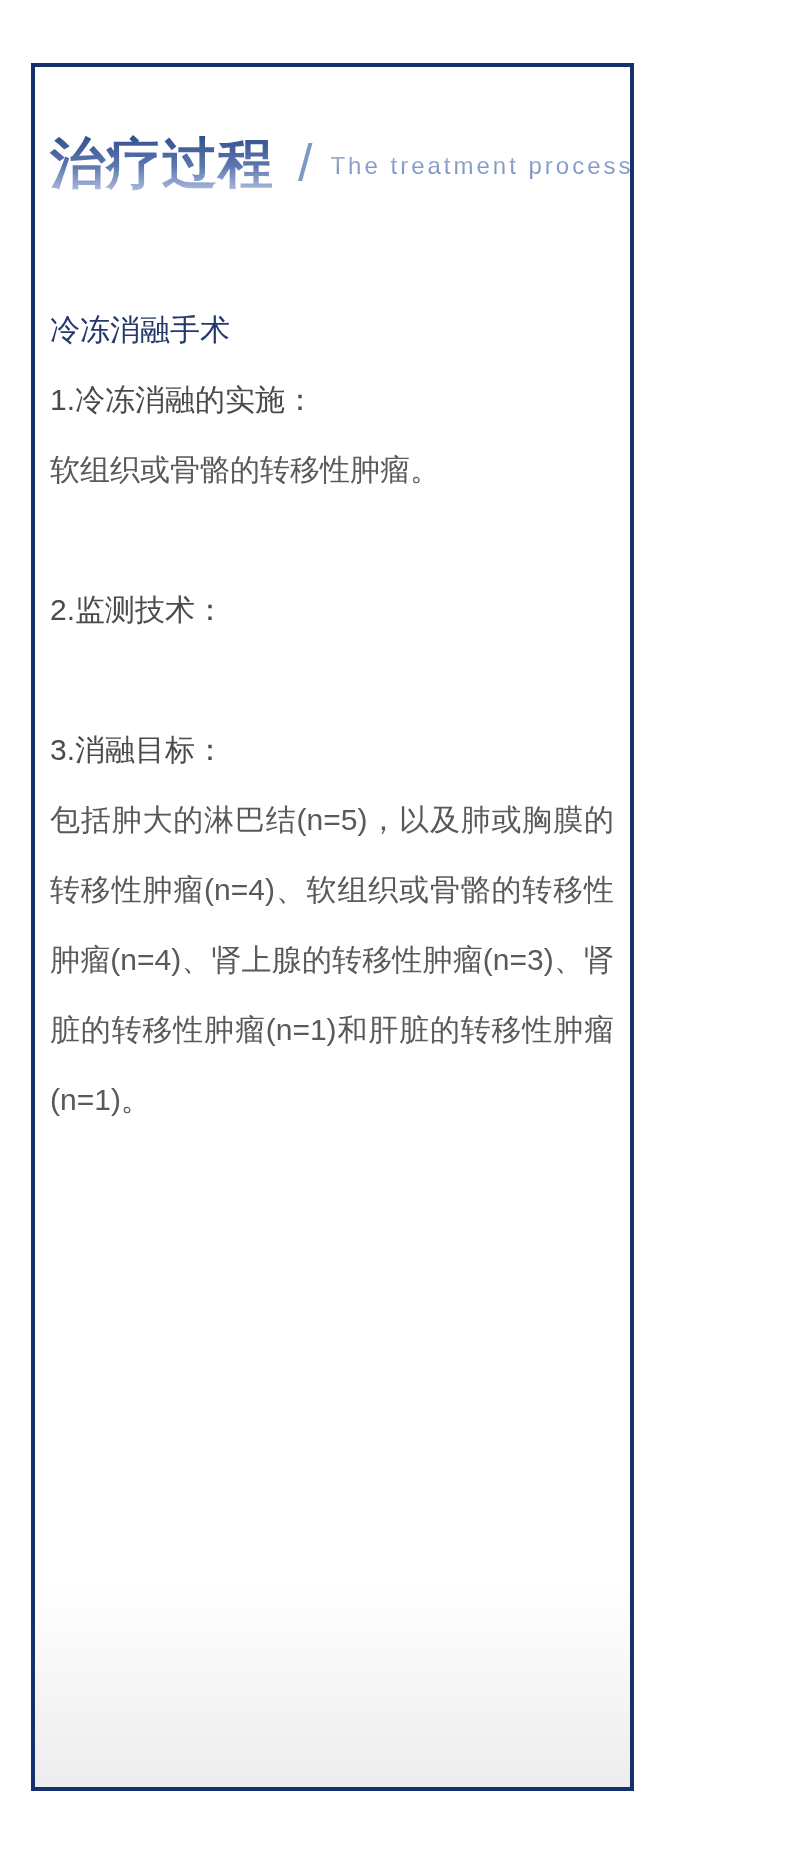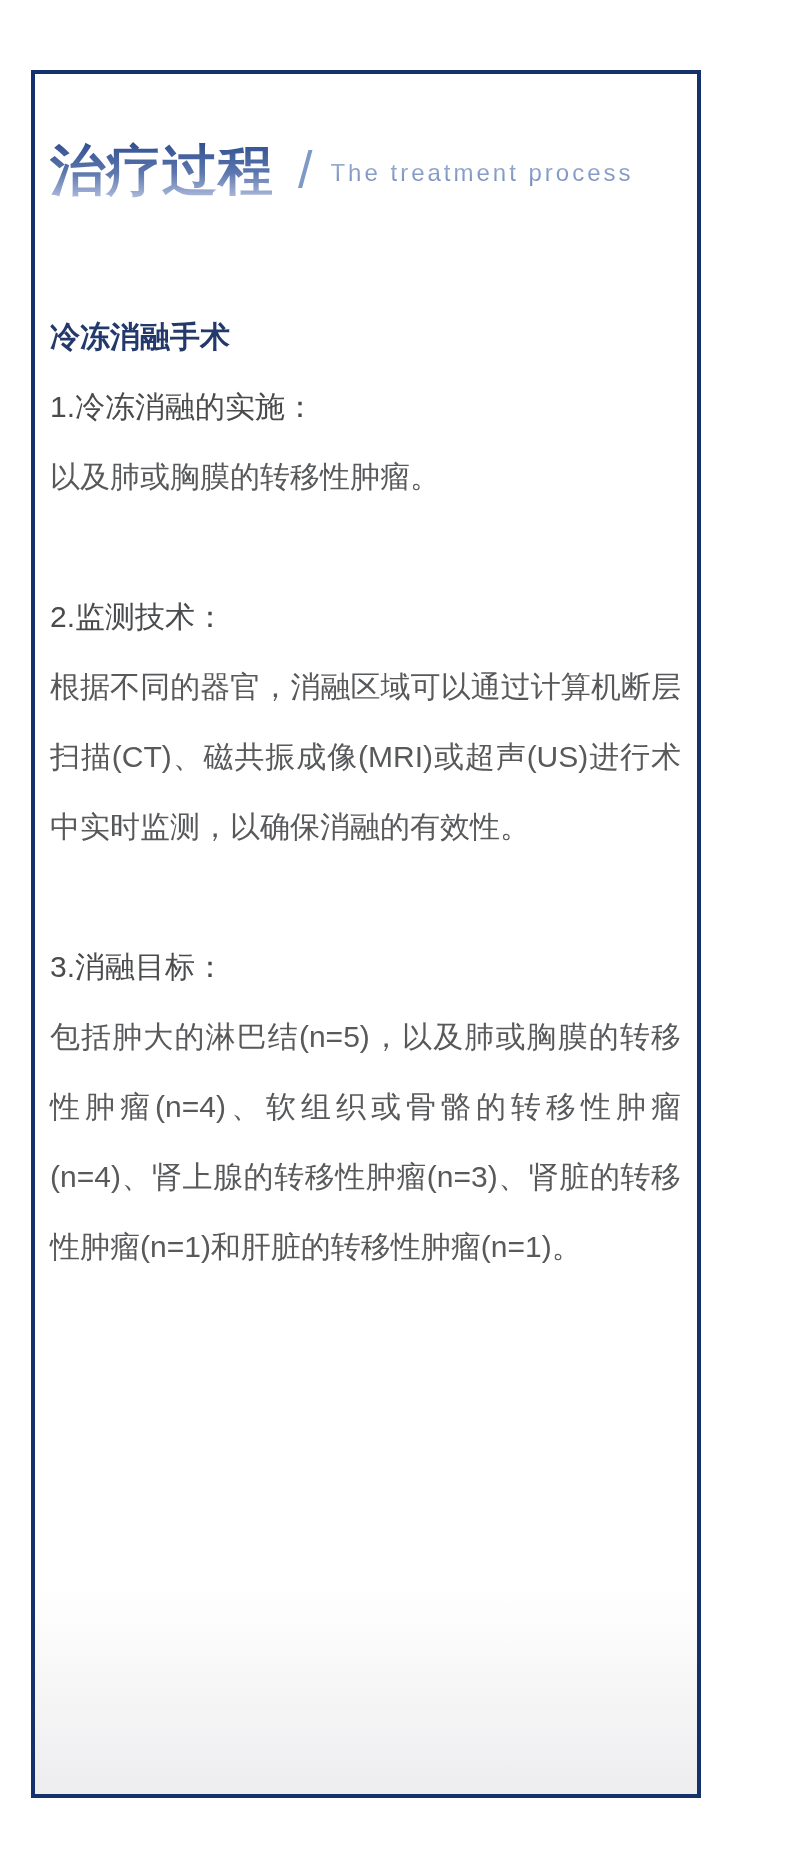--- a/index.html
+++ b/index.html
@@ -11,22 +11,22 @@
   .page {
     position: relative;
     width: 800px;
     height: 1867px;
     background: #ffffff;
     overflow: hidden;
   }
   .frame {
     position: absolute;
     left: 31px;
-    top: 70px;
-    width: 670px;
+    top: 63px;
+    width: 603px;
     height: 1728px;
     box-sizing: border-box;
     border: 4px solid #14316b;
     background: linear-gradient(180deg, #ffffff 0%, #ffffff 88%, #ededef 100%);
     padding: 60px 16px 12px 15px;
   }
   .title-row {
     display: flex;
     align-items: center;
     white-space: nowrap;
@@ -69,21 +69,21 @@
   }
   .content {
     margin-top: 96px;
     font-size: 30px;
     line-height: 70px;
     color: #58595b;
     text-align: justify;
   }
   .content p { margin: 0; }
   .lead-heading {
-    font-weight: bold;
+    font-weight: normal;
     color: #24396b;
     text-align: left;
   }
   .sec-heading {
     font-weight: normal;
     color: #4a4b4d;
     text-align: left;
   }
   .section.gap { margin-top: 70px; }
 </style>
@@ -98,26 +98,25 @@
       <span class="title-slash">/</span>
       <span class="title-en">The treatment process</span>
     </div>
 
     <div class="content">
 
       <p class="lead-heading">冷冻消融手术</p>
 
       <div class="section">
         <p class="sec-heading">1.冷冻消融的实施：</p>
-        <p class="sec-body">以及肺或胸膜的转移性肿瘤。</p>
+        <p class="sec-body">软组织或骨骼的转移性肿瘤。</p>
       </div>
 
       <div class="section gap">
         <p class="sec-heading">2.监测技术：</p>
-        <p class="sec-body">根据不同的器官，消融区域可以通过计算机断层扫描(CT)、磁共振成像(MRI)或超声(US)进行术中实时监测，以确保消融的有效性。</p>
       </div>
 
       <div class="section gap">
         <p class="sec-heading">3.消融目标：</p>
         <p class="sec-body">包括肿大的淋巴结(n=5)，以及肺或胸膜的转移性肿瘤(n=4)、软组织或骨骼的转移性肿瘤(n=4)、肾上腺的转移性肿瘤(n=3)、肾脏的转移性肿瘤(n=1)和肝脏的转移性肿瘤(n=1)。</p>
       </div>
 
 
     </div>
   </div>

